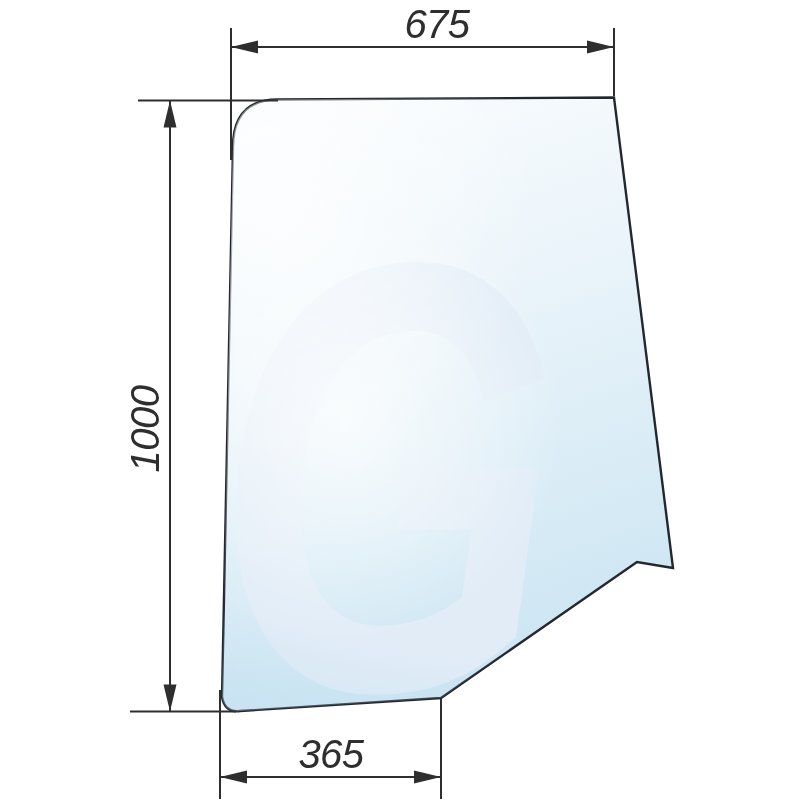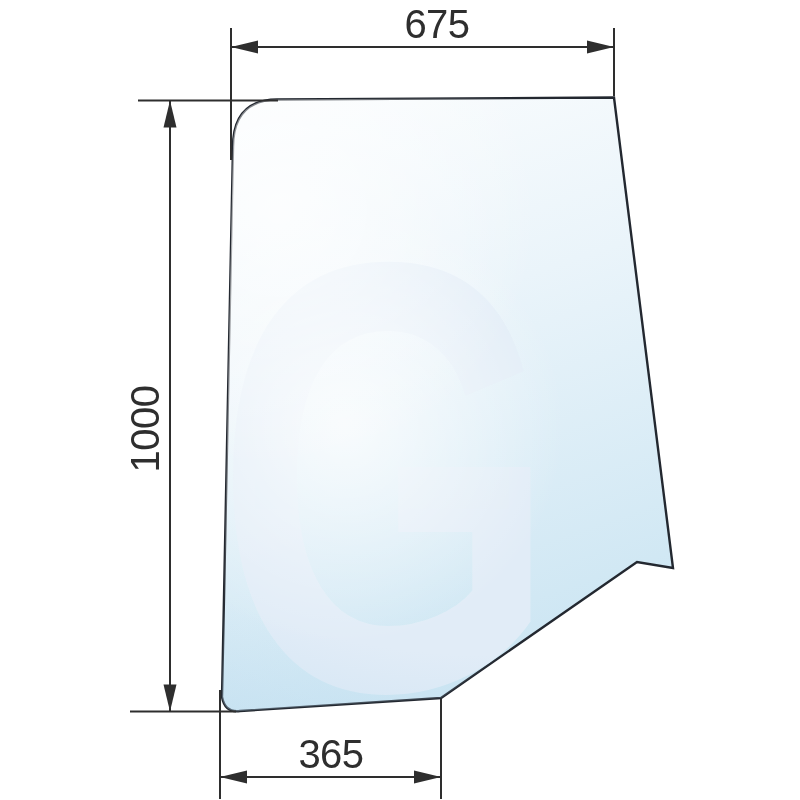--- a/index.html
+++ b/index.html
@@ -13,21 +13,21 @@
     --sheen-color:#ffffff;
     --band-color:#b9d9ee;
   }
   html,body{margin:0;padding:0;}
   body{
     width:800px;height:800px;
     background:var(--background);
     font-family:"Liberation Sans", sans-serif;
     overflow:hidden;
   }
-  .canvas{width:800px;height:800px;position:relative;}
+  .canvas{width:800px;height:800px;position:relative;font-style:italic;}
   svg{display:block;}
 
   .glass-outline{
     fill:url(#glassGrad);
     stroke:var(--outline-color);
     stroke-width:2.4;
     stroke-linejoin:miter;
   }
   .ext-line, .dim-line{
     stroke:var(--dimension-color);

